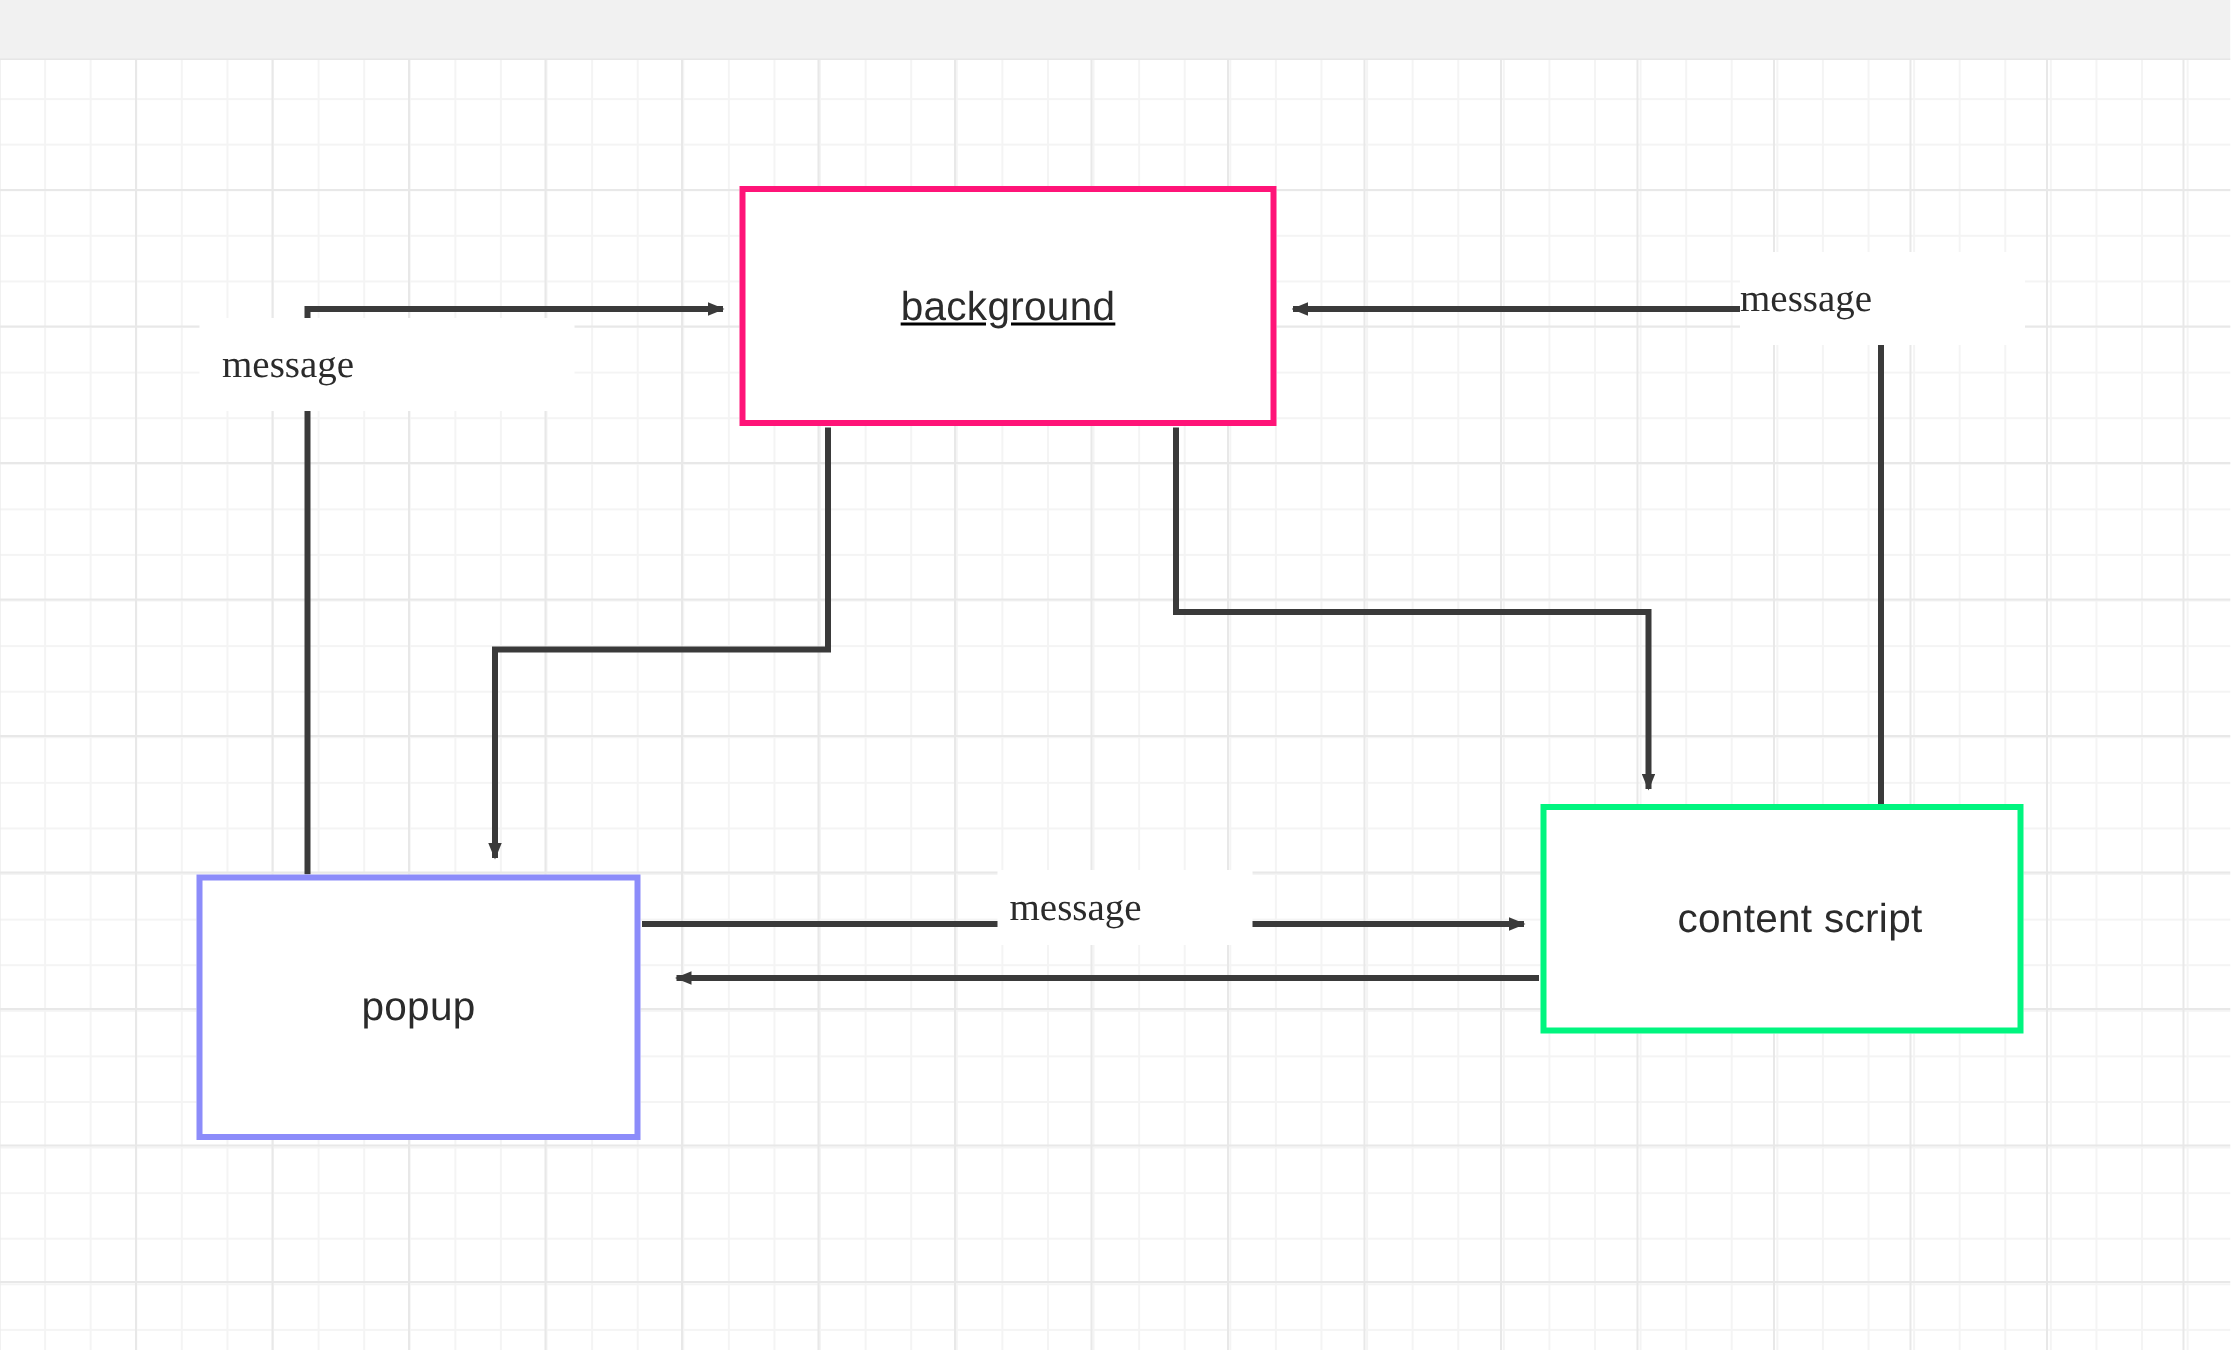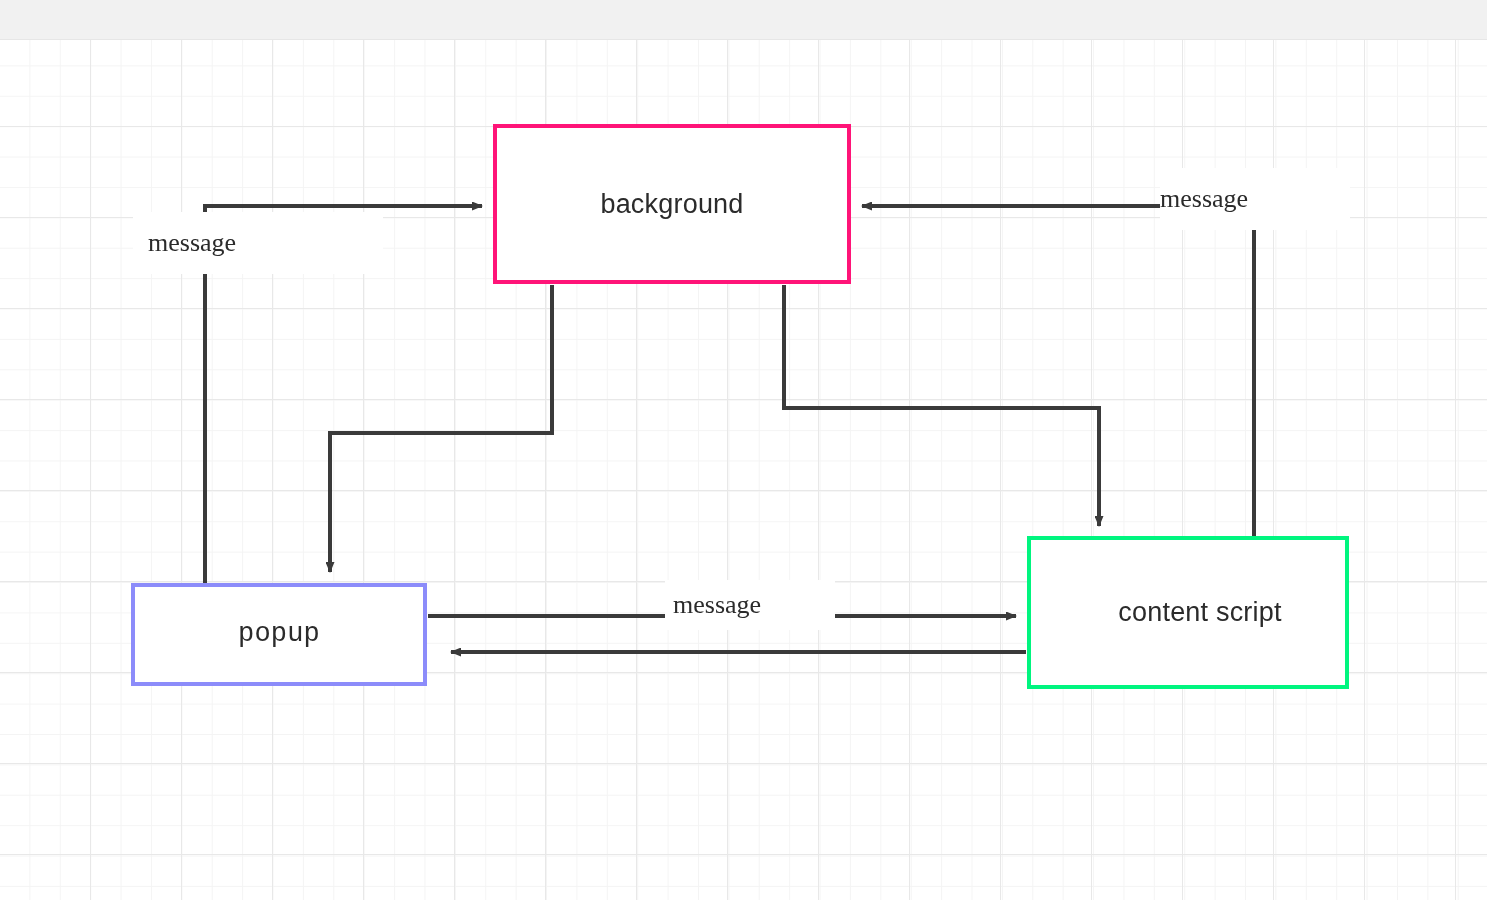--- a/index.html
+++ b/index.html
@@ -87,27 +87,27 @@
     letter-spacing: 0.2px;
     line-height: 1;
     white-space: nowrap;
   }
 
   #node-background {
     left: 493px;
     top: 124px;
     width: 358px;
     height: 160px;
+    text-decoration: underline;
   }
   #node-popup {
     left: 131px;
     top: 583px;
     width: 296px;
-    height: 103px;
-    font-family: Liberation Mono, monospace;
+    height: 177px;
   }
   #node-content-script {
     left: 1027px;
     top: 536px;
     width: 322px;
     height: 153px;
     padding-left: 24px;
   }
 
   

